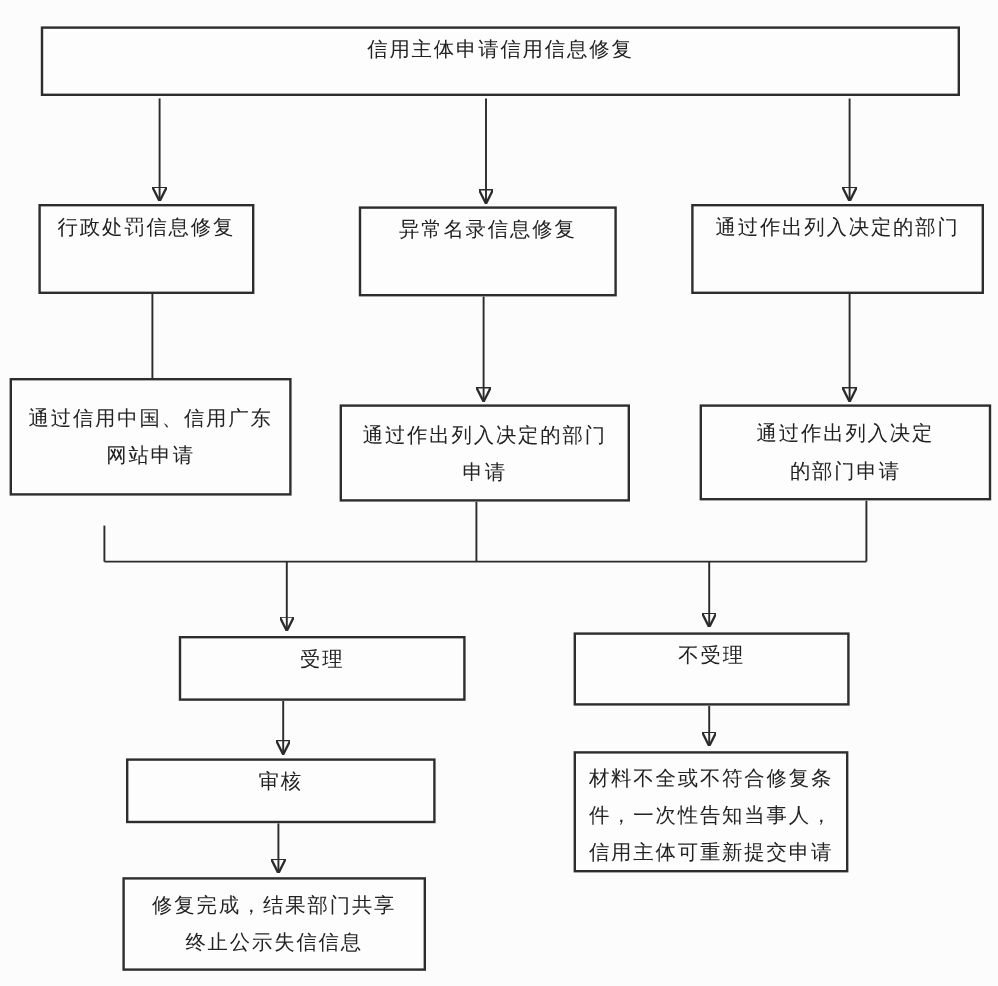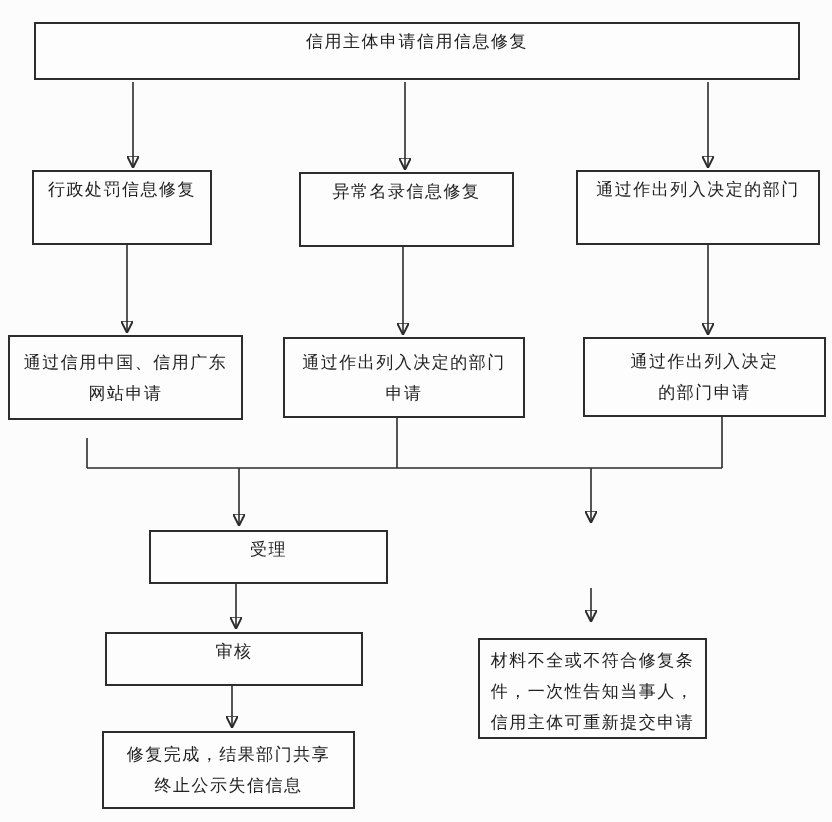--- a/index.html
+++ b/index.html
@@ -80,34 +80,35 @@
   </svg>
 
   <div class="node top" style="left:34px;  top:22px;  width:766px; height:58px;">信用主体申请信用信息修复</div>
 
   <div class="node top" style="left:32px;  top:170px; width:180px; height:75px;">行政处罚信息修复</div>
 
   <div class="node top" style="left:299px; top:172px; width:215px; height:75px;">异常名录信息修复</div>
 
   <div class="node top" style="left:576px; top:170px; width:244px; height:75px;">通过作出列入决定的部门</div>
 
-  <div class="node mid ml" style="left:8px;   top:335px; width:235px; height:85px;">通过信用中国、信用广东
+  <div class="node mid ml" style="left:8px;   top:315px; width:235px; height:98px;">通过信用中国、信用广东
 网站申请</div>
 
   <div class="node mid ml" style="left:283px; top:337px; width:242px; height:81px;">通过作出列入决定的部门
 申请</div>
 
   <div class="node mid ml" style="left:583px; top:337px; width:243px; height:80px;">通过作出列入决定
 的部门申请</div>
 
   <div class="node top" style="left:113px; top:530px; width:239px; height:54px;margin-left:36px;">受理</div>
 
+  <div class="node top" style="left:478px; top:527px; width:230px; height:61px;">不受理</div>
 
   <div class="node top" style="left:105px; top:632px; width:258px; height:54px;">审核</div>
 
   <div class="node mid ml" style="left:102px; top:731px; width:253px; height:78px;">修复完成，结果部门共享
 终止公示失信信息</div>
 
-  <div class="node top ml" style="left:478px; top:626px; width:229px; height:101px;margin-top:12px;">材料不全或不符合修复条
+  <div class="node top ml" style="left:478px; top:626px; width:229px; height:101px;">材料不全或不符合修复条
 件，一次性告知当事人，
 信用主体可重新提交申请</div>
 
 </div>
 
 </body></html>

